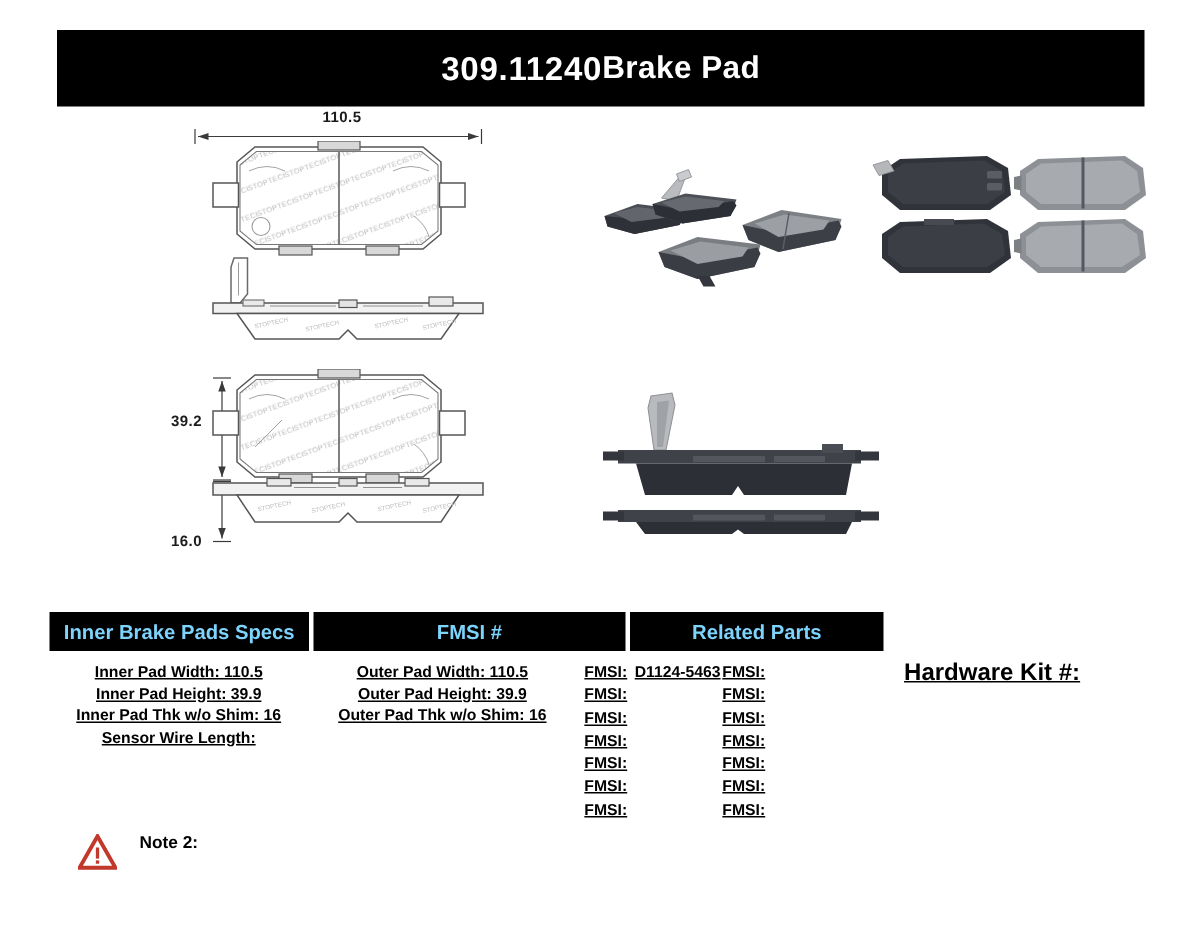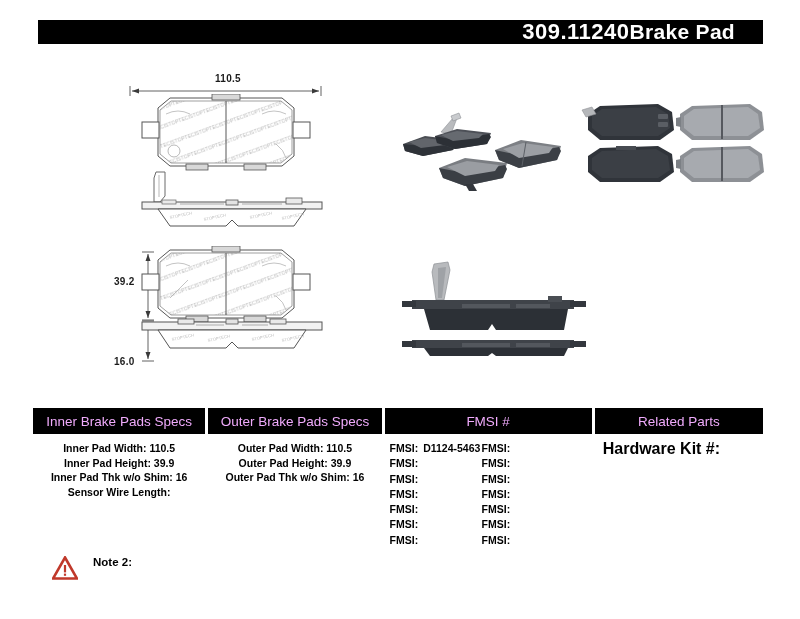--- a/index.html
+++ b/index.html
@@ -6,23 +6,23 @@
   body{
     width:800px;height:619px;
     background:#ffffff;
     font-family:"Liberation Sans", sans-serif;
     color:#000;
     overflow:hidden;
     position:relative;
   }
   
   #header-bar{
-    position:absolute;left:38px;top:20px;width:725px;height:24px;
+    position:absolute;left:38px;top:20px;width:725px;height:51px;
     background:#000;
-    display:flex;align-items:center;justify-content:flex-end;
+    display:flex;align-items:center;justify-content:center;
     padding:0 28px;box-sizing:border-box;
   }
   #header-bar .part-no{
     color:#fff;font-size:22px;font-weight:bold;letter-spacing:.5px;
   }
   #header-bar .prod-type{
     color:#fff;font-size:21px;font-weight:bold;letter-spacing:.3px;
   }
 
   
@@ -38,27 +38,27 @@
 
   
   .photo{position:absolute;}
 
   
   #spec-table{
     position:absolute;left:33px;top:408px;width:730px;
   }
   #spec-table .hdr-row{display:flex;height:26px;gap:3px;}
   #spec-table .hdr{
-    background:#000;color:#f0abfc;
+    background:#000;color:#7dd3fc;
     display:flex;align-items:center;justify-content:center;
-    font-size:13.5px;font-weight:normal;
+    font-size:13.5px;font-weight:bold;
     box-sizing:border-box;
   }
   #spec-table .body-row{display:flex;gap:3px;}
-  #spec-table .cell{box-sizing:border-box;padding-top:7px;}
+  #spec-table .cell{box-sizing:border-box;padding-top:7px;text-decoration:underline;}
   .c1{width:173px;}
   .c2{width:174px;}
   .c3{width:208px;}
   .c4{width:169px;}
 
   .spec-line{
     font-size:10.5px;font-weight:bold;line-height:14.5px;
     text-align:center;white-space:nowrap;color:#000;
   }
   .fmsi-grid{display:flex;padding-left:5px;}
@@ -279,21 +279,20 @@
       <rect x="118" y="87" width="34" height="4" fill="#53575d"></rect>
     </g>
   </svg>
 
 </div>
 
 <div id="spec-table">
 
   <div class="hdr-row">
     <div class="hdr c1">Inner Brake Pads Specs</div>
-    <div class="hdr c2">Outer Brake Pads Specs</div>
     <div class="hdr c3">FMSI #</div>
     <div class="hdr c4">Related Parts</div>
   </div>
 
   <div class="body-row">
 
     <div class="cell c1">
       <div class="spec-line">Inner Pad Width: 110.5</div>
       <div class="spec-line">Inner Pad Height: 39.9</div>
       <div class="spec-line">Inner Pad Thk w/o Shim: 16</div>

